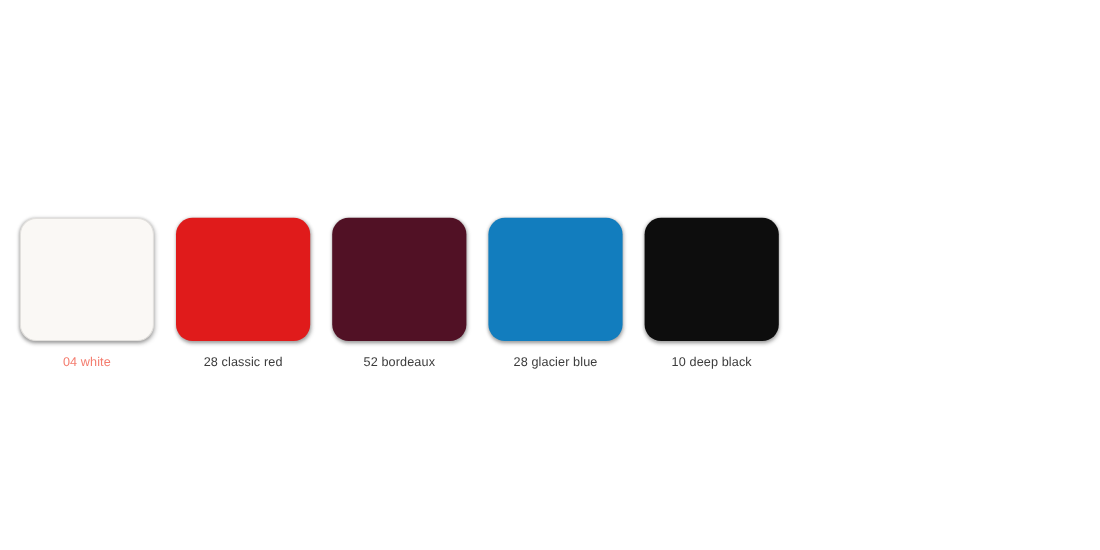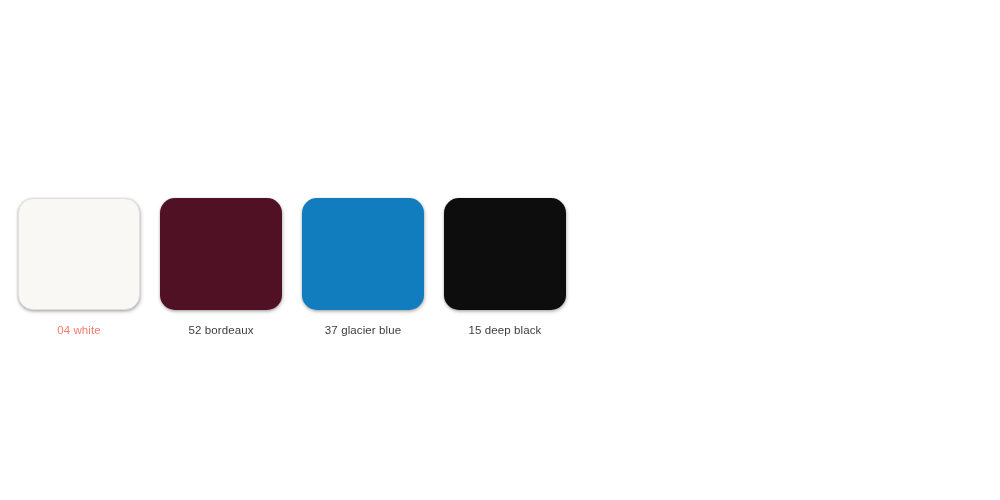--- a/index.html
+++ b/index.html
@@ -68,25 +68,29 @@
 </head>
 <body>
 
 <div class="picker">
   <div class="swatch-row">
       <div class="swatch-cell is-selected" aria-selected="true">
         <div class="swatch-chip has-outline" style="background: rgb(250, 248, 245);"></div>
         <div class="swatch-label">04 white</div>
       </div>
       <div class="swatch-cell">
+        <div class="swatch-chip" style="background: rgb(224, 27, 27);"></div>
+        <div class="swatch-label">28 classic red</div>
+      </div>
+      <div class="swatch-cell">
         <div class="swatch-chip" style="background: rgb(81, 17, 37);"></div>
         <div class="swatch-label">52 bordeaux</div>
       </div>
       <div class="swatch-cell">
         <div class="swatch-chip" style="background: rgb(18, 125, 190);"></div>
-        <div class="swatch-label">37 glacier blue</div>
+        <div class="swatch-label">28 glacier blue</div>
       </div>
       <div class="swatch-cell">
         <div class="swatch-chip" style="background: rgb(13, 13, 13);"></div>
-        <div class="swatch-label">15 deep black</div>
+        <div class="swatch-label">10 deep black</div>
       </div>
     </div>
 </div>
 
 </body></html>

